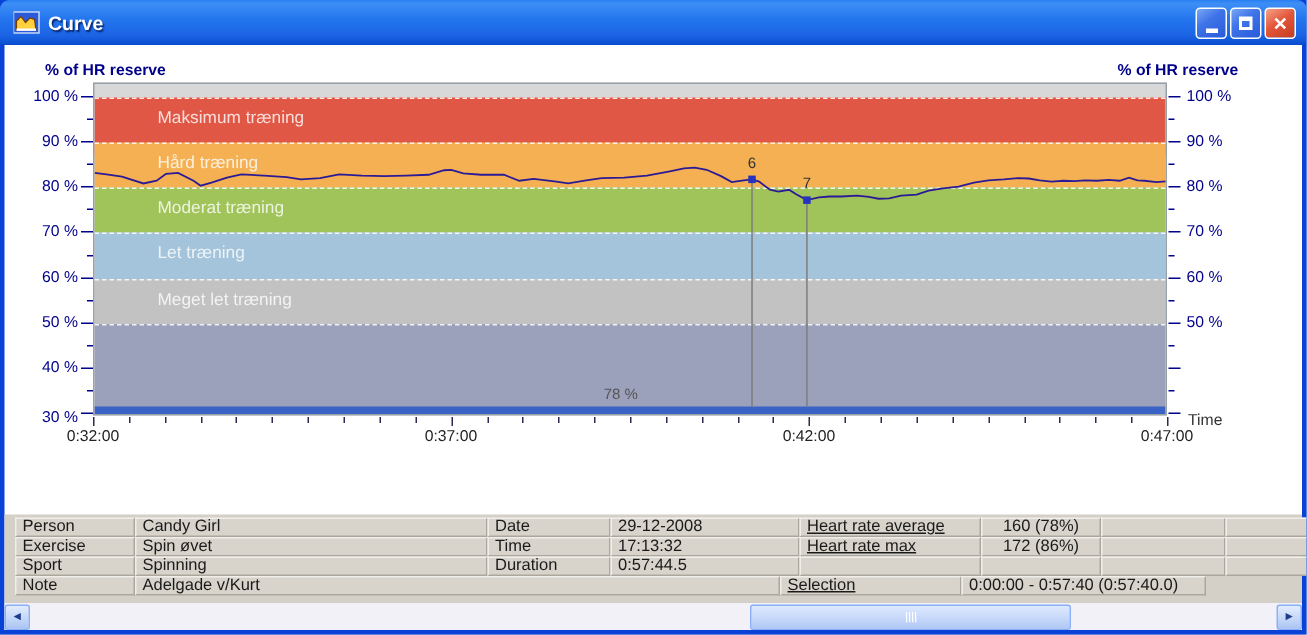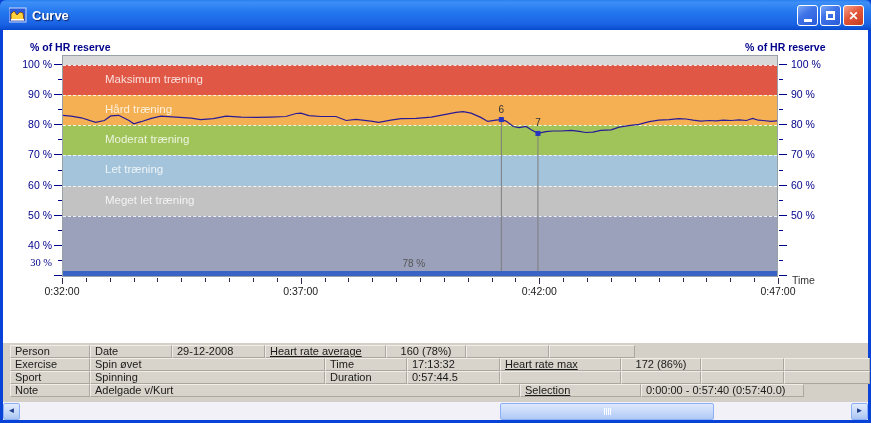--- a/index.html
+++ b/index.html
@@ -40,21 +40,21 @@
   .cursor-block{position:absolute;left:65px;top:261px;font-size:10.5px;line-height:11px;color:#000;}
   .cursor-block .blue{color:#0000cc;}
   
   .table-area{position:absolute;left:0;right:0;top:313px;height:59px;background:#d4d0c8;}
   .trow{display:flex;height:13px;margin-bottom:0;}
   .tbl{position:absolute;left:7px;top:2px;}
   .cell{background:#d8d4cb;border-top:1px solid #f0eee9;border-left:1px solid #f0eee9;
     border-right:1px solid #aba79e;border-bottom:1px solid #aba79e;
     font-size:11px;line-height:11px;padding:0 4px;color:#1a1a1a;overflow:hidden;white-space:nowrap;}
   .cell.ctr{text-align:center;}
-  .c0{width:80px;}.c1{width:235px;}.c2{width:82px;}.c3{width:93px;}
+  .c0{width:80px;}.c1{width:235px;}.c2{width:82px;}.c3{width:126px;}
   .c4{width:121px;text-decoration:underline;}.c5{width:80px;}.c6{width:83px;}.c7{width:86px;}
   .cspan3{width:430px;}.cspan2{width:163px;}
   
   .hscroll{position:absolute;left:0;right:0;bottom:0;height:18px;background:#f2f1f8;
     display:flex;align-items:center;}
   .sb-btn{width:17px;height:17px;flex:none;border:1px solid #8cb0f8;border-radius:2px;
     background:linear-gradient(180deg,#e3ecfc,#bcd2f6 70%,#aac4f2);
     display:flex;align-items:center;justify-content:center;
     color:#1e3c8c;font-size:8px;line-height:1;}
   .sb-track{position:relative;flex:1;height:17px;}
@@ -117,21 +117,21 @@
           <polyline points="0.0,59.3 8.0,60.2 18.3,61.8 32.6,66.3 41.4,64.5 47.7,59.9 55.7,59.3 66.0,64.5 70.8,67.8 78.0,65.7 88.3,62.4 97.9,60.2 113.0,61.1 128.1,62.1 137.6,63.6 150.4,62.7 163.1,60.2 178.2,61.1 193.3,61.4 207.6,61.1 222.8,60.5 233.1,57.5 237.9,57.2 245.8,59.6 257.8,60.5 272.9,60.5 283.2,64.5 292.8,63.3 307.9,65.1 315.8,66.3 327.8,64.2 338.1,62.7 353.2,62.4 368.3,61.1 382.7,58.4 393.0,56.3 400.2,55.7 408.1,57.2 417.7,61.4 424.8,65.4 432.8,64.2 438.4,63.6 443.1,65.1 450.3,70.5 455.9,71.7 463.0,70.5 467.8,73.5 474.9,77.4 482.9,75.6 490.1,75.0 498.0,75.0 508.4,74.4 516.3,75.3 522.7,76.5 529.8,76.2 537.8,74.4 548.1,73.8 556.1,71.1 565.6,69.6 576.0,68.4 586.3,65.7 595.9,64.2 606.2,63.6 615.8,62.7 622.9,63.0 630.1,64.2 638.0,65.1 646.0,64.5 653.2,64.8 660.3,64.2 668.3,64.5 676.2,63.9 683.4,64.5 689.7,62.4 695.3,64.2 700.1,64.5 708.0,65.4 716.0,64.8" fill="none" stroke="#2b1a96" stroke-width="1.2"></polyline>
           <rect x="435.8511111111111" y="61.05857142857141" width="5" height="5" fill="#2633c0"></rect>
           <rect x="472.44666666666666" y="74.92428571428572" width="5" height="5" fill="#2633c0"></rect>
         </svg>
         <div class="marker-label" style="left: 438.351px; top: 47.5586px;">6</div>
         <div class="marker-label" style="left: 474.947px; top: 61.4243px;">7</div>
         <div class="annot" style="left: 350.84px; top: 201.957px;">78 %</div>
       </div>
     <div id="yticks-left">
         <div class="tick" style="left: 51px; top: 245px; width: 8px; height: 1px;"></div>
-        <div class="ylab left" style="left: 11px; top: 227px; font-family: Liberation Serif, serif;">30 %</div>
+        <div class="ylab left" style="left: 11px; top: 242px;">30 %</div>
         <div class="tick" style="left: 55px; top: 229.929px; width: 4px; height: 1px;"></div>
         <div class="tick" style="left: 51px; top: 214.857px; width: 8px; height: 1px;"></div>
         <div class="ylab left" style="left: 11px; top: 208.857px;">40 %</div>
         <div class="tick" style="left: 55px; top: 199.786px; width: 4px; height: 1px;"></div>
         <div class="tick" style="left: 51px; top: 184.714px; width: 8px; height: 1px;"></div>
         <div class="ylab left" style="left: 11px; top: 178.714px;">50 %</div>
         <div class="tick" style="left: 55px; top: 169.643px; width: 4px; height: 1px;"></div>
         <div class="tick" style="left: 51px; top: 154.571px; width: 8px; height: 1px;"></div>
         <div class="ylab left" style="left: 11px; top: 148.571px;">60 %</div>
         <div class="tick" style="left: 55px; top: 139.5px; width: 4px; height: 1px;"></div>
@@ -207,20 +207,21 @@
         <div class="xlab" style="left: 536.333px; top: 255px;">0:42:00</div>
         <div class="xlab" style="left: 775px; top: 255px;">0:47:00</div>
       </div>
     <div class="time-title" style="left:789px;top:244px;">Time</div>
 
 
     <div class="table-area">
       <div class="tbl">
         <div class="trow">
           <div class="cell c0">Person</div>
+          <div class="cell c1">Candy Girl</div>
           <div class="cell c2">Date</div>
           <div class="cell c3">29-12-2008</div>
           <div class="cell c4">Heart rate average</div>
           <div class="cell c5 ctr">160 (78%)</div>
           <div class="cell c6"></div>
           <div class="cell c7"></div>
         </div>
         <div class="trow">
           <div class="cell c0">Exercise</div>
           <div class="cell c1">Spin øvet</div>

